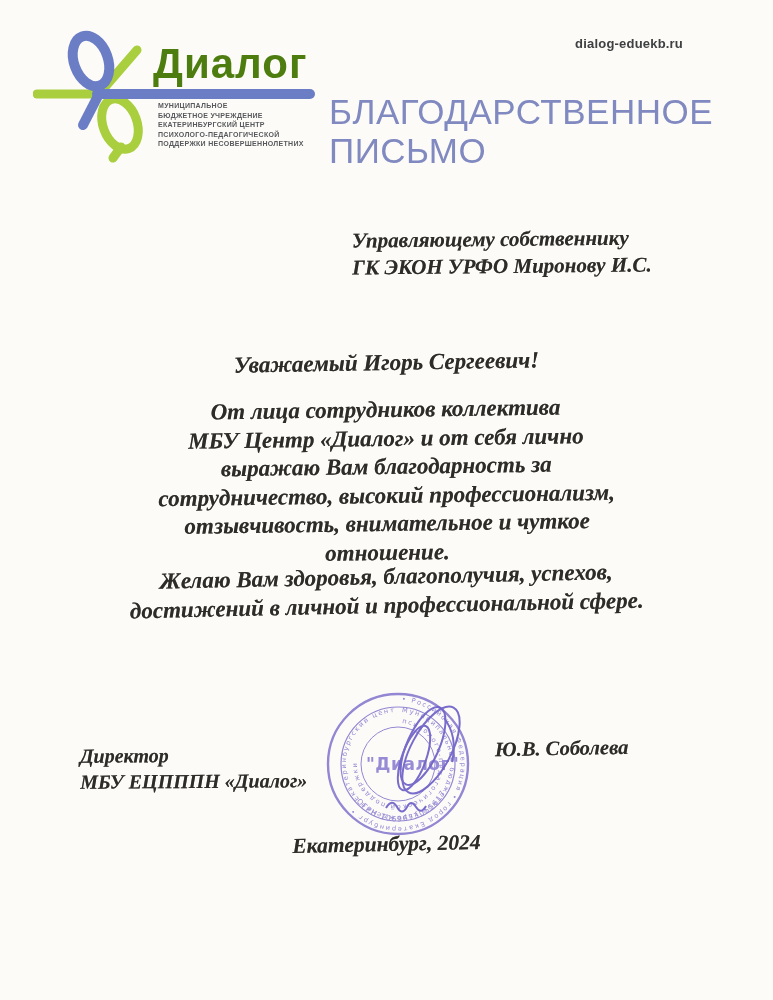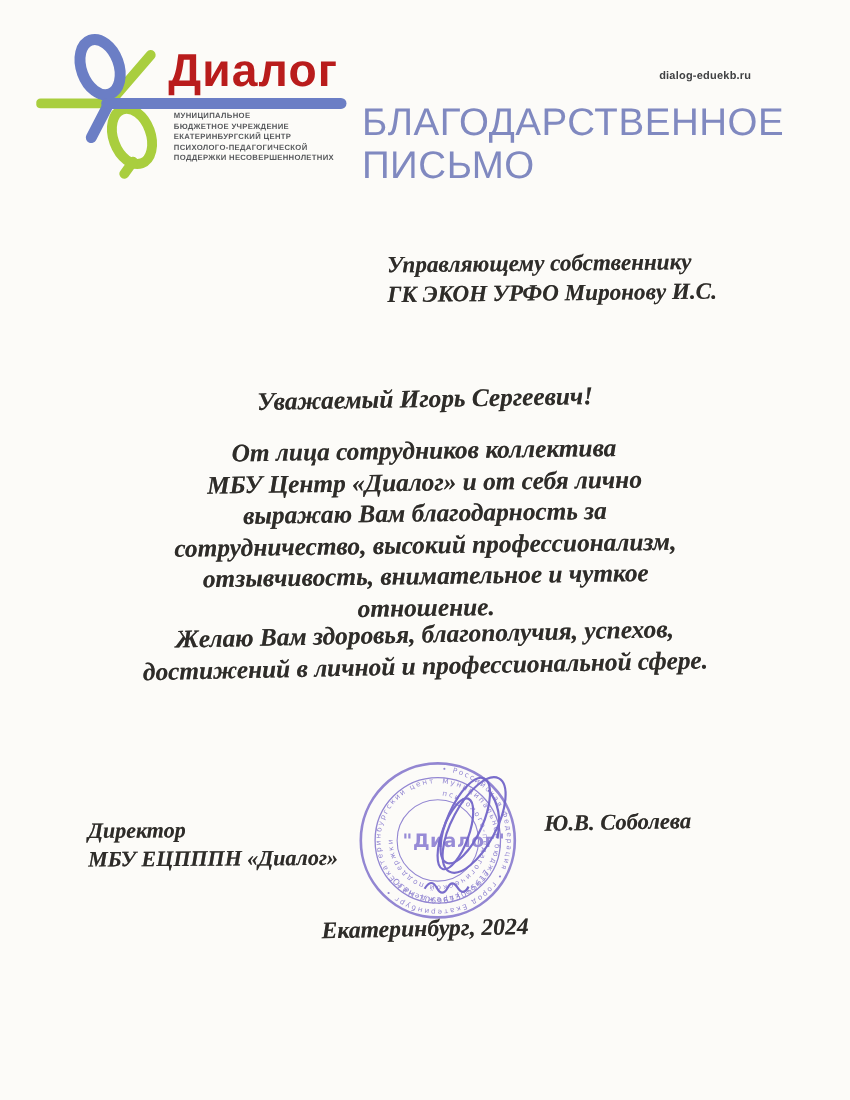--- a/index.html
+++ b/index.html
@@ -6,32 +6,32 @@
   .page{
     position:relative;width:773px;height:1000px;margin:0 auto;
     background:#fcfbf8;overflow:hidden;
     font-family:"Liberation Serif", serif;
   }
   
   .logo-svg{position:absolute;left:33px;top:28px;}
   .brand{
     position:absolute;left:153px;top:40px;
     font-family:"Liberation Sans", sans-serif;
-    font-weight:700;font-size:42px;color:#b91c1c;letter-spacing:1px;
+    font-weight:700;font-size:42px;color:#4d7c0f;letter-spacing:1px;
   }
   .org{
     position:absolute;left:158px;top:101px;width:150px;
     font-family:"Liberation Sans", sans-serif;
     font-size:7px;font-weight:700;line-height:9.6px;
     color:#57595c;letter-spacing:.3px;text-transform:uppercase;
   }
   .site{
-    position:absolute;right:90px;top:64px;
+    position:absolute;right:90px;top:36px;
     font-family:"Liberation Sans", sans-serif;
-    font-size:10px;font-weight:700;color:#3f4042;letter-spacing:.2px;
+    font-size:13px;font-weight:700;color:#3f4042;letter-spacing:.2px;
   }
   .title{
     position:absolute;left:313px;top:76px;margin:16px;
     font-family:"Liberation Sans", sans-serif;
     font-weight:400;font-size:35px;line-height:39px;
     color:#8089c0;letter-spacing:.5px;
   }
   
   .ink{
     color:#2e2c29;font-weight:700;font-style:italic;

